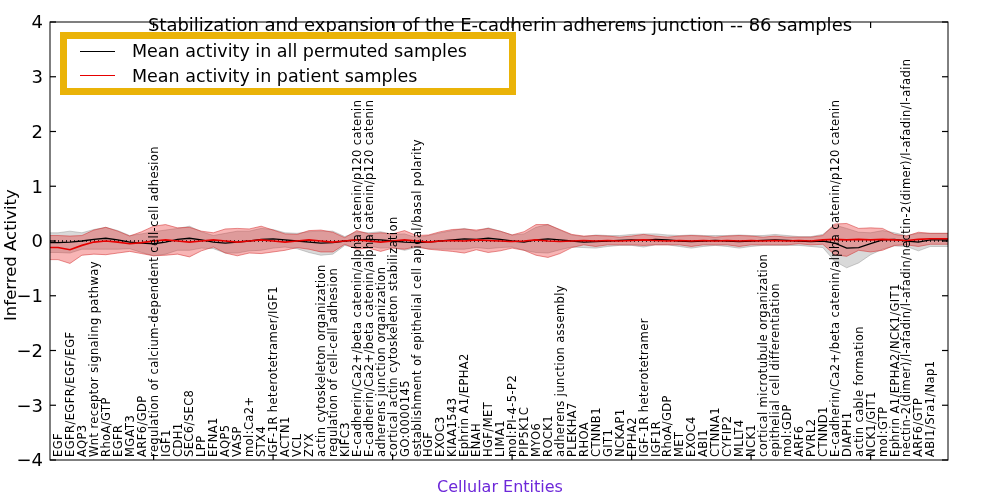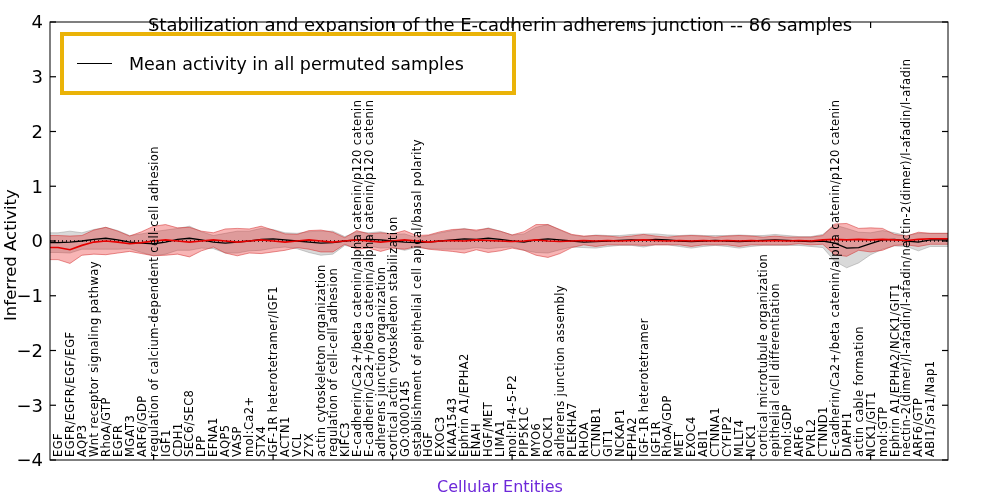--- a/index.html
+++ b/index.html
@@ -16,21 +16,21 @@
     position:absolute;top:477px;left:0;width:1000px;text-align:center;
     font-size:16px;color:#6d28d9;
   }
   .ylabel{
     position:absolute;left:1px;top:178px;height:155px;
     writing-mode:vertical-rl;transform:rotate(180deg);
     font-size:16.5px;color:#000;text-align:center;line-height:20px;
   }
   .legend{
     position:absolute;left:60px;top:32px;width:456px;height:63px;
-    background:#ffffff;border:4px solid #eab308;box-sizing:border-box;
+    background:#ffffff;border:7px solid #eab308;box-sizing:border-box;
     display:flex;flex-direction:column;justify-content:space-evenly;
   }
   .legend-row{display:flex;align-items:center;height:29px;}
   .legend-line{
     display:inline-block;width:35px;height:0;border-top:1.6px solid #000;
     margin-left:13px;margin-right:17px;flex:0 0 35px;
   }
   .legend-label{font-size:17.5px;white-space:nowrap;}
 </style>
 </head>
@@ -165,14 +165,18 @@
       <line x1="870.5999999999999" y1="454" x2="870.5999999999999" y2="460" stroke="#000" stroke-width="1.2"></line>
     </svg>
   <div class="title">Stabilization and expansion of the E-cadherin adherens junction -- 86 samples</div>
   <div class="ylabel">Inferred Activity</div>
   <div class="xlabel">Cellular Entities</div>
   <div class="legend">
     <div class="legend-row">
       <span class="legend-line" id="legend-line-0" style="border-top-color: rgb(0, 0, 0);"></span>
       <span class="legend-label">Mean activity in all permuted samples</span>
     </div>
+    <div class="legend-row">
+      <span class="legend-line" id="legend-line-1" style="border-top-color: rgb(230, 0, 0);"></span>
+      <span class="legend-label">Mean activity in patient samples</span>
+    </div>
   </div>
 </div>
 
 </body></html>

